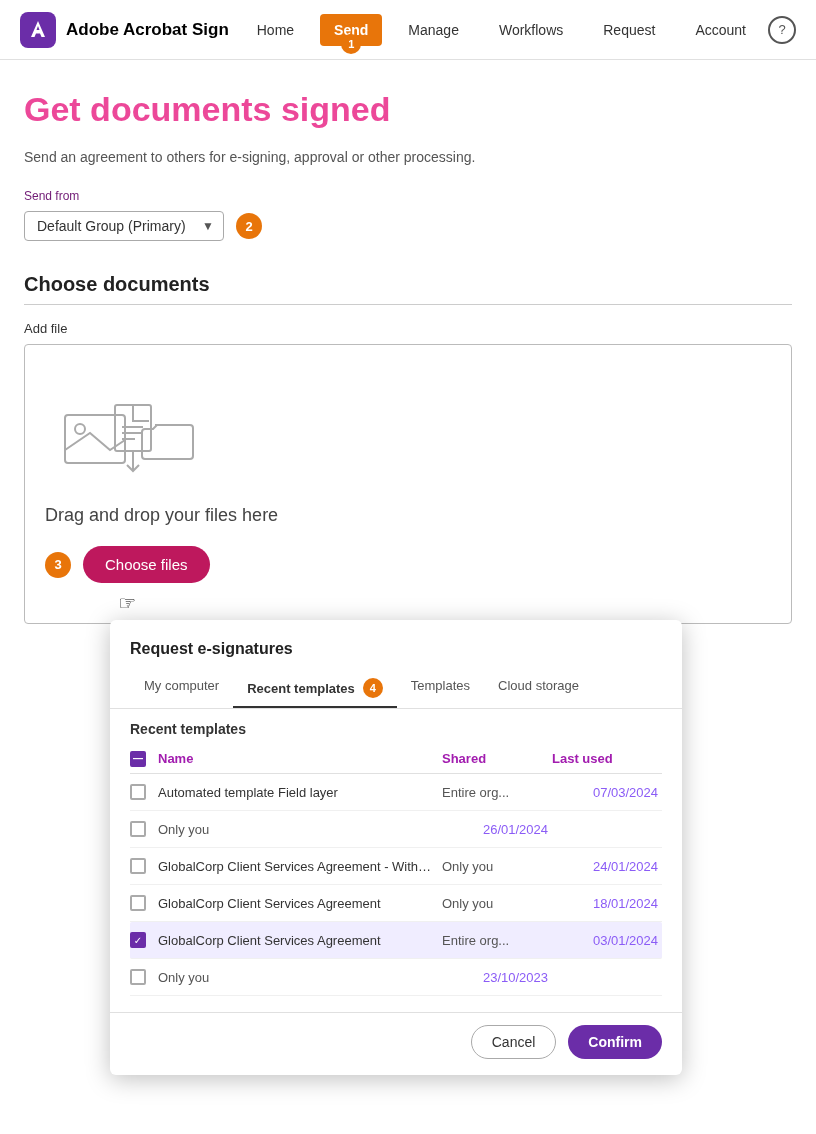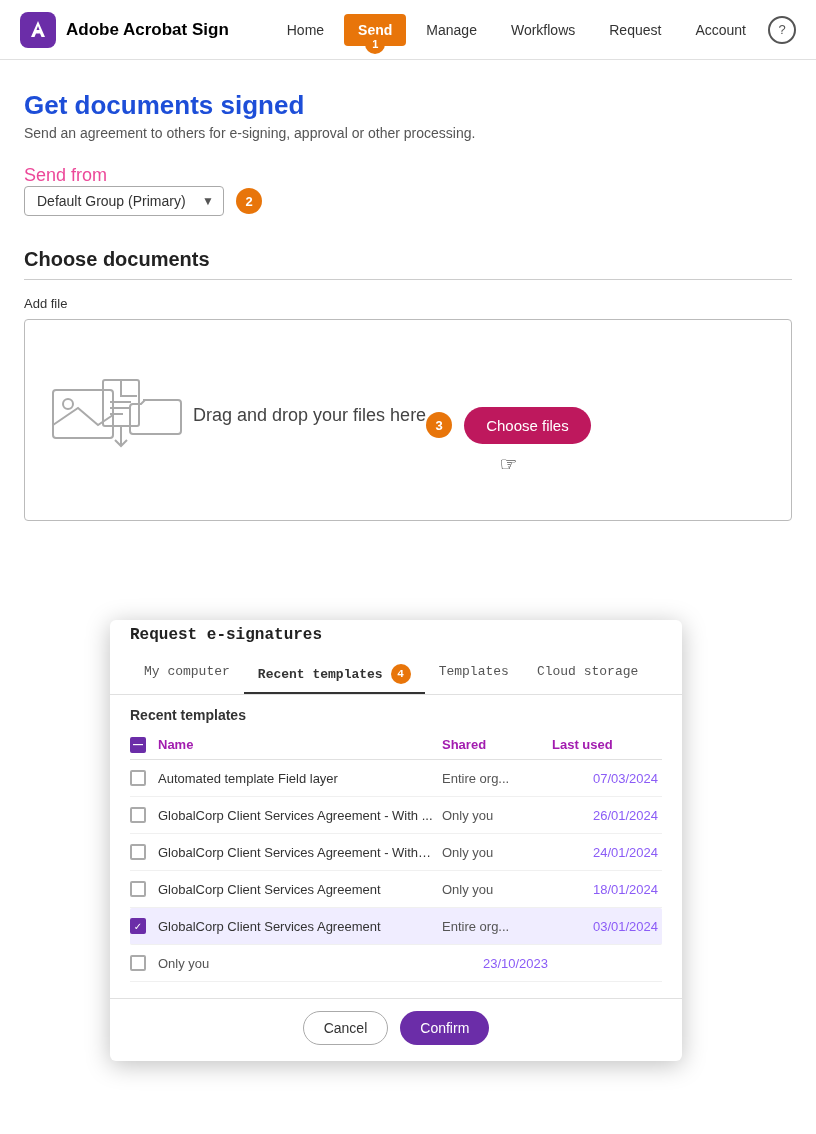--- a/index.html
+++ b/index.html
@@ -4,71 +4,71 @@
   <style>
     * { box-sizing: border-box; margin: 0; padding: 0; }
     body { font-family: 'Segoe UI', Arial, sans-serif; background: #fff; width: 816px; min-height: 1134px; position: relative; overflow-x: hidden; }
 
     
     .header { display: flex; align-items: center; padding: 0 20px; height: 60px; border-bottom: 1px solid #e0e0e0; background: #fff; }
     .logo-area { display: flex; align-items: center; gap: 10px; margin-right: auto; }
     .logo-icon { width: 36px; height: 36px; background: #6b2da8; border-radius: 8px; display: flex; align-items: center; justify-content: center; }
     .logo-icon svg { width: 22px; height: 22px; }
     .logo-text { font-size: 17px; font-weight: 600; color: #000000; }
-    .nav { display: flex; align-items: center; gap: 6px; }
+    .nav { display: flex; align-items: center; gap: 12px; }
     .nav-item { padding: 8px 14px; font-size: 14px; color: #333; cursor: pointer; border-radius: 4px; text-decoration: none; position: relative; }
     .nav-item.active { background: #e8750a; color: #fff; border-radius: 4px; font-weight: 600; }
     .nav-badge { position: absolute; bottom: -8px; left: 50%; transform: translateX(-50%); background: #e8750a; color: #fff; border-radius: 50%; width: 20px; height: 20px; display: flex; align-items: center; justify-content: center; font-size: 11px; font-weight: 700; }
     .help-btn { width: 28px; height: 28px; border-radius: 50%; border: 2px solid #555; display: flex; align-items: center; justify-content: center; font-size: 13px; color: #555; cursor: pointer; margin-left: 8px; }
 
     
     .main { padding: 30px 24px 0 24px; }
-    .page-title { font-size: 26px; font-weight: 600; color: #1d4ed8; margin-bottom: 4px; }
+    .page-title { font-size: 34px; font-weight: 600; color: #ec4899; margin-bottom: 20px; }
     .page-subtitle { font-size: 14px; color: #555; margin-bottom: 24px; }
-    .send-from-label { font-size: 18px; color: #ec4899; }
+    .send-from-label { font-size: 12px; color: #701a75; margin-bottom: 8px; }
     .send-from-row { display: flex; align-items: center; gap: 12px; margin-bottom: 32px; }
     .select-group { position: relative; display: inline-flex; align-items: center; }
     .send-from-select { appearance: none; border: 1px solid #aaa; border-radius: 4px; padding: 6px 36px 6px 12px; font-size: 14px; color: #333; background: #fff; cursor: pointer; min-width: 200px; }
     .select-arrow { position: absolute; right: 10px; pointer-events: none; color: #555; font-size: 12px; }
     .step-badge { width: 26px; height: 26px; border-radius: 50%; background: #e8750a; color: #fff; display: flex; align-items: center; justify-content: center; font-size: 13px; font-weight: 700; flex-shrink: 0; }
 
     .section-title { font-size: 20px; font-weight: 600; color: #222; margin-bottom: 0; }
     .section-divider { border: none; border-top: 1px solid #ccc; margin: 8px 0 16px 0; }
     .add-file-label { font-size: 13px; color: #333; margin-bottom: 8px; }
 
     
-    .drop-zone { border: 1px solid #bbb; border-radius: 4px; padding: 50px 20px 40px 8px; display: flex; flex-direction: row; align-items: center; background: #fff; cursor: pointer; position: relative; }
+    .drop-zone { border: 1px solid #bbb; border-radius: 4px; padding: 50px 20px 40px 20px; display: flex; flex-direction: column; align-items: flex-start; background: #fff; cursor: pointer; position: relative; }
     .drop-zone-icon { margin-bottom: 16px; }
     .drop-text { font-size: 18px; color: #444; margin-bottom: 20px; }
     .choose-files-row { display: flex; align-items: center; gap: 12px; }
     .choose-files-btn { background: #be185d; color: #fff; border: none; border-radius: 20px; padding: 10px 22px; font-size: 15px; cursor: pointer; font-weight: 500; }
 
     
     .popup-overlay { position: absolute; left: 110px; top: 620px; width: 572px; background: #fff; border-radius: 6px; box-shadow: 0 4px 24px rgba(0,0,0,0.25); z-index: 10; }
-    .popup-header { padding: 6px 20px 0 20px; border-bottom: 1px solid #e0e0e0; font-family: Liberation Mono, monospace; }
+    .popup-header { padding: 20px 20px 0 20px; border-bottom: 1px solid #e0e0e0; }
     .popup-title { font-size: 16px; font-weight: 600; color: #222; margin-bottom: 12px; }
     .popup-tabs { display: flex; gap: 0; }
     .popup-tab { padding: 8px 14px; font-size: 13px; color: #555; cursor: pointer; border-bottom: 2px solid transparent; white-space: nowrap; }
     .popup-tab.active { color: #333; border-bottom: 2px solid #333; font-weight: 600; }
     .popup-body { padding: 0 20px 16px 20px; }
     .recent-templates-title { font-size: 14px; font-weight: 600; color: #333; padding: 12px 0 8px 0; }
     .table-header { display: grid; grid-template-columns: 28px 1fr 110px 110px; font-size: 13px; color: #a21caf; font-weight: 700; padding: 6px 0; border-bottom: 1px solid #e0e0e0; }
     .table-row { display: grid; grid-template-columns: 28px 1fr 110px 110px; font-size: 13px; color: #333; padding: 10px 0; border-bottom: 1px solid #f0f0f0; align-items: center; cursor: pointer; }
     .table-row.selected { background: #f0edff; border-radius: 2px; }
     .checkbox { width: 16px; height: 16px; border: 2px solid #aaa; border-radius: 2px; display: flex; align-items: center; justify-content: center; cursor: pointer; }
     .checkbox.checked { background: #6b2da8; border-color: #6b2da8; }
     .checkbox.checked::after { content: '✓'; color: #fff; font-size: 10px; }
     .checkbox.indeterminate { background: #6b2da8; border-color: #6b2da8; }
     .checkbox.indeterminate::after { content: '—'; color: #fff; font-size: 10px; line-height: 1; }
     .col-name { overflow: hidden; text-overflow: ellipsis; white-space: nowrap; padding-right: 8px; }
     .col-shared { color: #555; }
     .col-date { color: #8b5cf6; text-align: right; padding-right: 4px; }
-    .popup-footer { display: flex; justify-content: center; gap: 12px; padding: 12px 20px 16px 20px; border-top: 1px solid #e0e0e0; }
+    .popup-footer { display: flex; justify-content: flex-end; gap: 12px; padding: 12px 20px 16px 20px; border-top: 1px solid #e0e0e0; }
     .btn-cancel { padding: 8px 20px; border: 1px solid #aaa; background: #fff; border-radius: 20px; font-size: 14px; cursor: pointer; color: #333; }
-    .btn-confirm { padding: 8px 20px; border: none; background: #6b2da8; color: #fff; border-radius: 20px; font-size: 14px; cursor: pointer; font-weight: 400; }
+    .btn-confirm { padding: 8px 20px; border: none; background: #6b2da8; color: #fff; border-radius: 20px; font-size: 14px; cursor: pointer; font-weight: 700; }
 
     
     .cursor-hand { font-size: 20px; position: absolute; bottom: -32px; left: 50%; transform: translateX(-50%); }
   </style>
 </head>
 <body>
 
 <header>
   <div class="header">
     <div class="logo-area">
@@ -171,21 +171,20 @@
           <div class="checkbox"></div>
         </div>
       <div class="col-name">Automated template Field layer</div>
       <div class="col-shared">Entire org...</div>
       <div class="col-date">07/03/2024</div>
     </div>
     <div class="table-row">
       <div>
           <div class="checkbox"></div>
         </div>
-      <div class="col-name">GlobalCorp Client Services Agreement - With ...</div>
       <div class="col-shared">Only you</div>
       <div class="col-date">26/01/2024</div>
     </div>
     <div class="table-row">
       <div>
           <div class="checkbox"></div>
         </div>
       <div class="col-name">GlobalCorp Client Services Agreement - With 2 ...</div>
       <div class="col-shared">Only you</div>
       <div class="col-date">24/01/2024</div>

